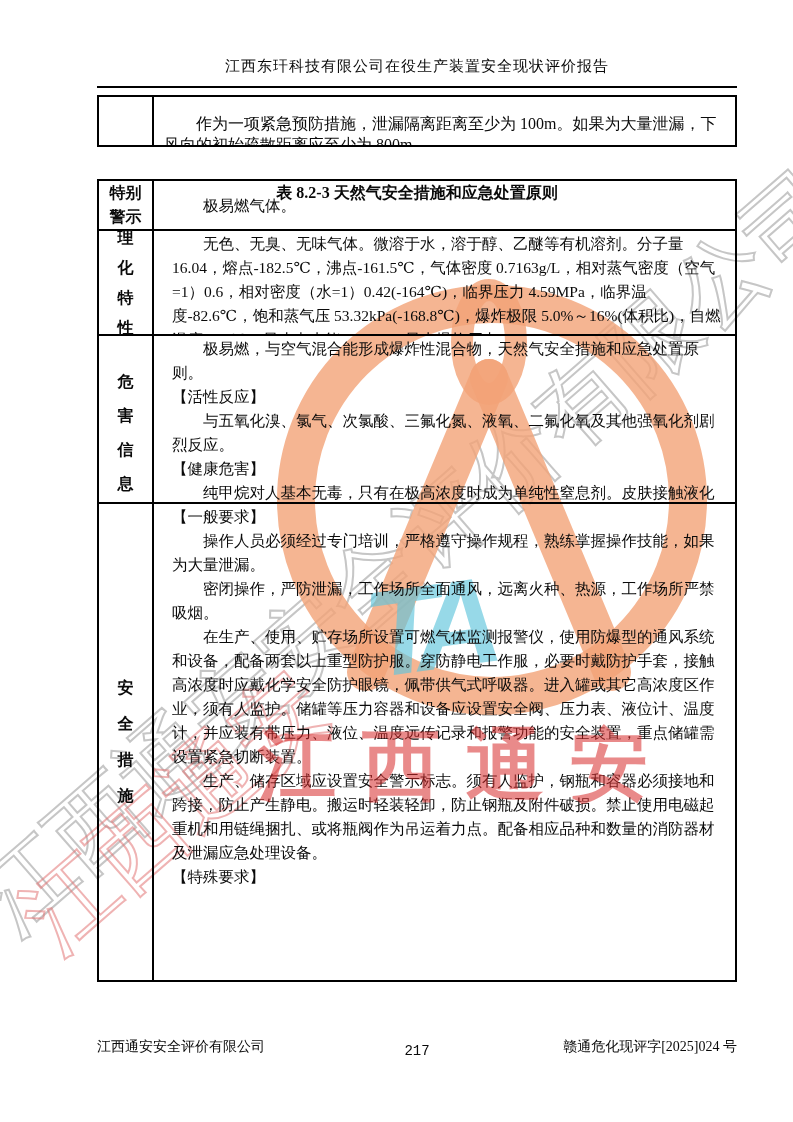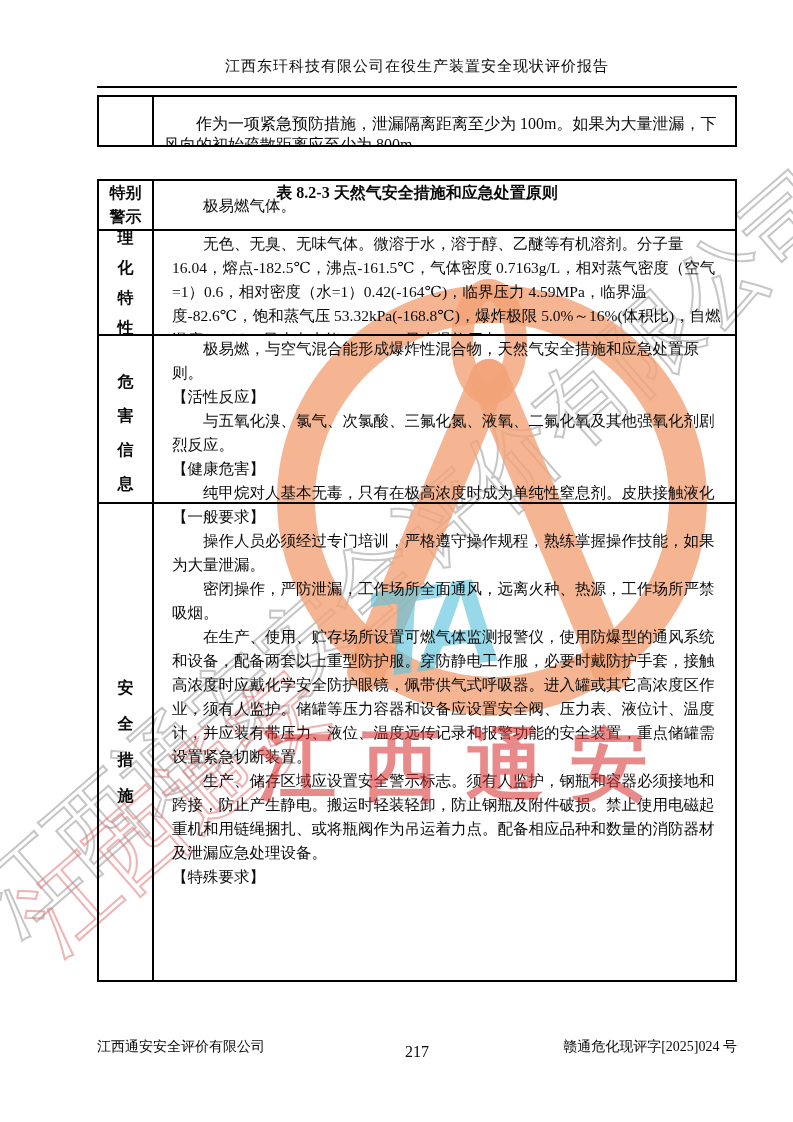--- a/index.html
+++ b/index.html
@@ -66,21 +66,21 @@
   .tcell p{margin:0;}
   .p{text-indent:2em;}   
   .h{text-indent:0;}     
   .p2{text-indent:2em;}  
   .r0{height:48px;}
   .r1{height:105px;}
   .r2{height:168px;}
   .r3{height:478px;}
   
   .footer-left{position:absolute;left:97px;top:1038px;font-size:14px;}
-  .footer-page{position:absolute;left:97px;top:1043px;width:640px;text-align:center;font-size:16px;font-family:Liberation Serif, serif;}
+  .footer-page{position:absolute;left:97px;top:1043px;width:640px;text-align:center;font-size:14px;font-family:Liberation Mono, monospace;}
   .footer-right{position:absolute;left:97px;top:1038px;width:640px;text-align:right;font-size:14px;}
 </style>
 </head>
 <body>
 
 <div class="page">
 
   <svg class="wm-svg" width="793" height="1122" viewBox="0 0 793 1122">
 
     <text x="430" y="575" text-anchor="middle" transform="rotate(-41 430 575)" font-family="Liberation Sans, DejaVu Sans, sans-serif" font-size="92" fill="none" stroke="#c6c6c6" stroke-width="2">江西通安安全评价有限公司</text>

